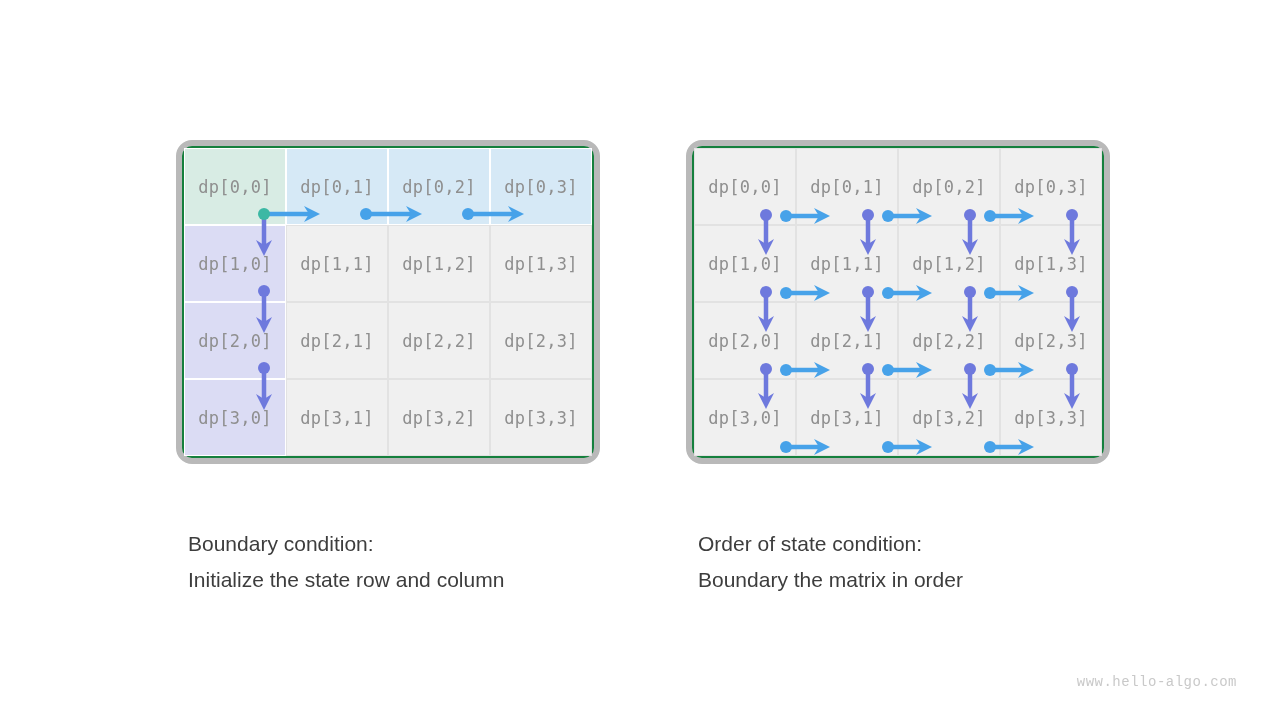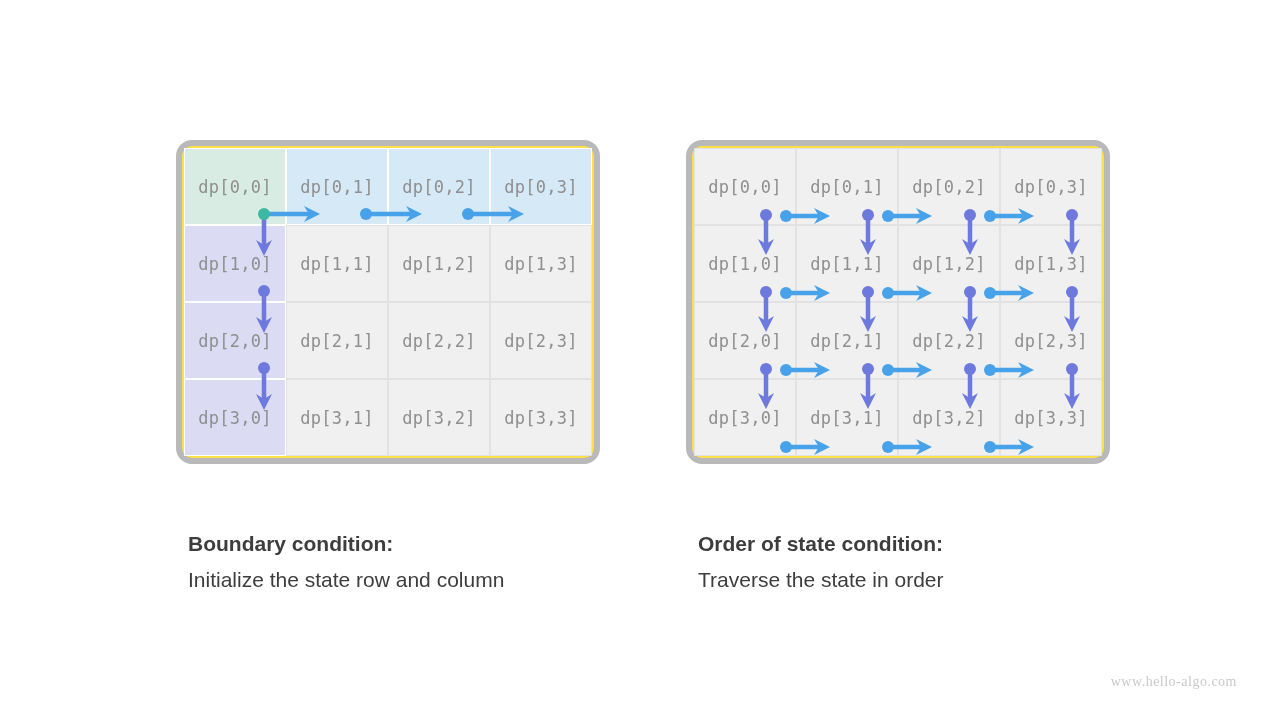--- a/index.html
+++ b/index.html
@@ -9,21 +9,21 @@
     background: #ffffff;
     overflow: hidden;
     font-family: "Liberation Sans", sans-serif;
   }
   .panel {
     position: absolute;
     width: 408px; height: 308px;
     padding: 2px;
     border: 6px solid var(--panel_border);
     border-radius: 16px;
-    background: #fde047;
+    background: #15803d;
   }
   .grid {
     display: grid;
     grid-template-columns: repeat(4, 102px);
     grid-template-rows: repeat(4, 77px);
     width: 408px; height: 308px;
   }
   .cell {
     box-sizing: border-box;
     border: 1px solid #ffffff;
@@ -42,25 +42,25 @@
     left: 8px; top: 8px;
     overflow: visible;
     pointer-events: none;
   }
   .caption {
     position: absolute;
     color: var(--caption);
     font-size: 21px;
     line-height: 36px;
   }
-  .caption .t { font-weight: bold; }
+  .caption .t { font-weight: normal; }
   .watermark {
     position: absolute;
     top: 674px; right: 43px;
-    font-family: Liberation Serif, serif;
+    font-family: Liberation Mono, monospace;
     font-size: 14px;
     letter-spacing: .5px;
     color: var(--watermark);
   }
 </style>
 </head>
 <body>
 
 <div class="panel" style="left:176px;top:140px">
   <div class="grid">
@@ -257,16 +257,16 @@
     </svg>
 </div>
 
 <div class="caption" style="left:188px;top:526px">
   <div class="t">Boundary condition:</div>
   <div class="b">Initialize the state row and column</div>
 </div>
 
 <div class="caption" style="left:698px;top:526px">
   <div class="t">Order of state condition:</div>
-  <div class="b">Traverse the state in order</div>
+  <div class="b">Boundary the matrix in order</div>
 </div>
 
 <div class="watermark">www.hello-algo.com</div>
 
 </body></html>

